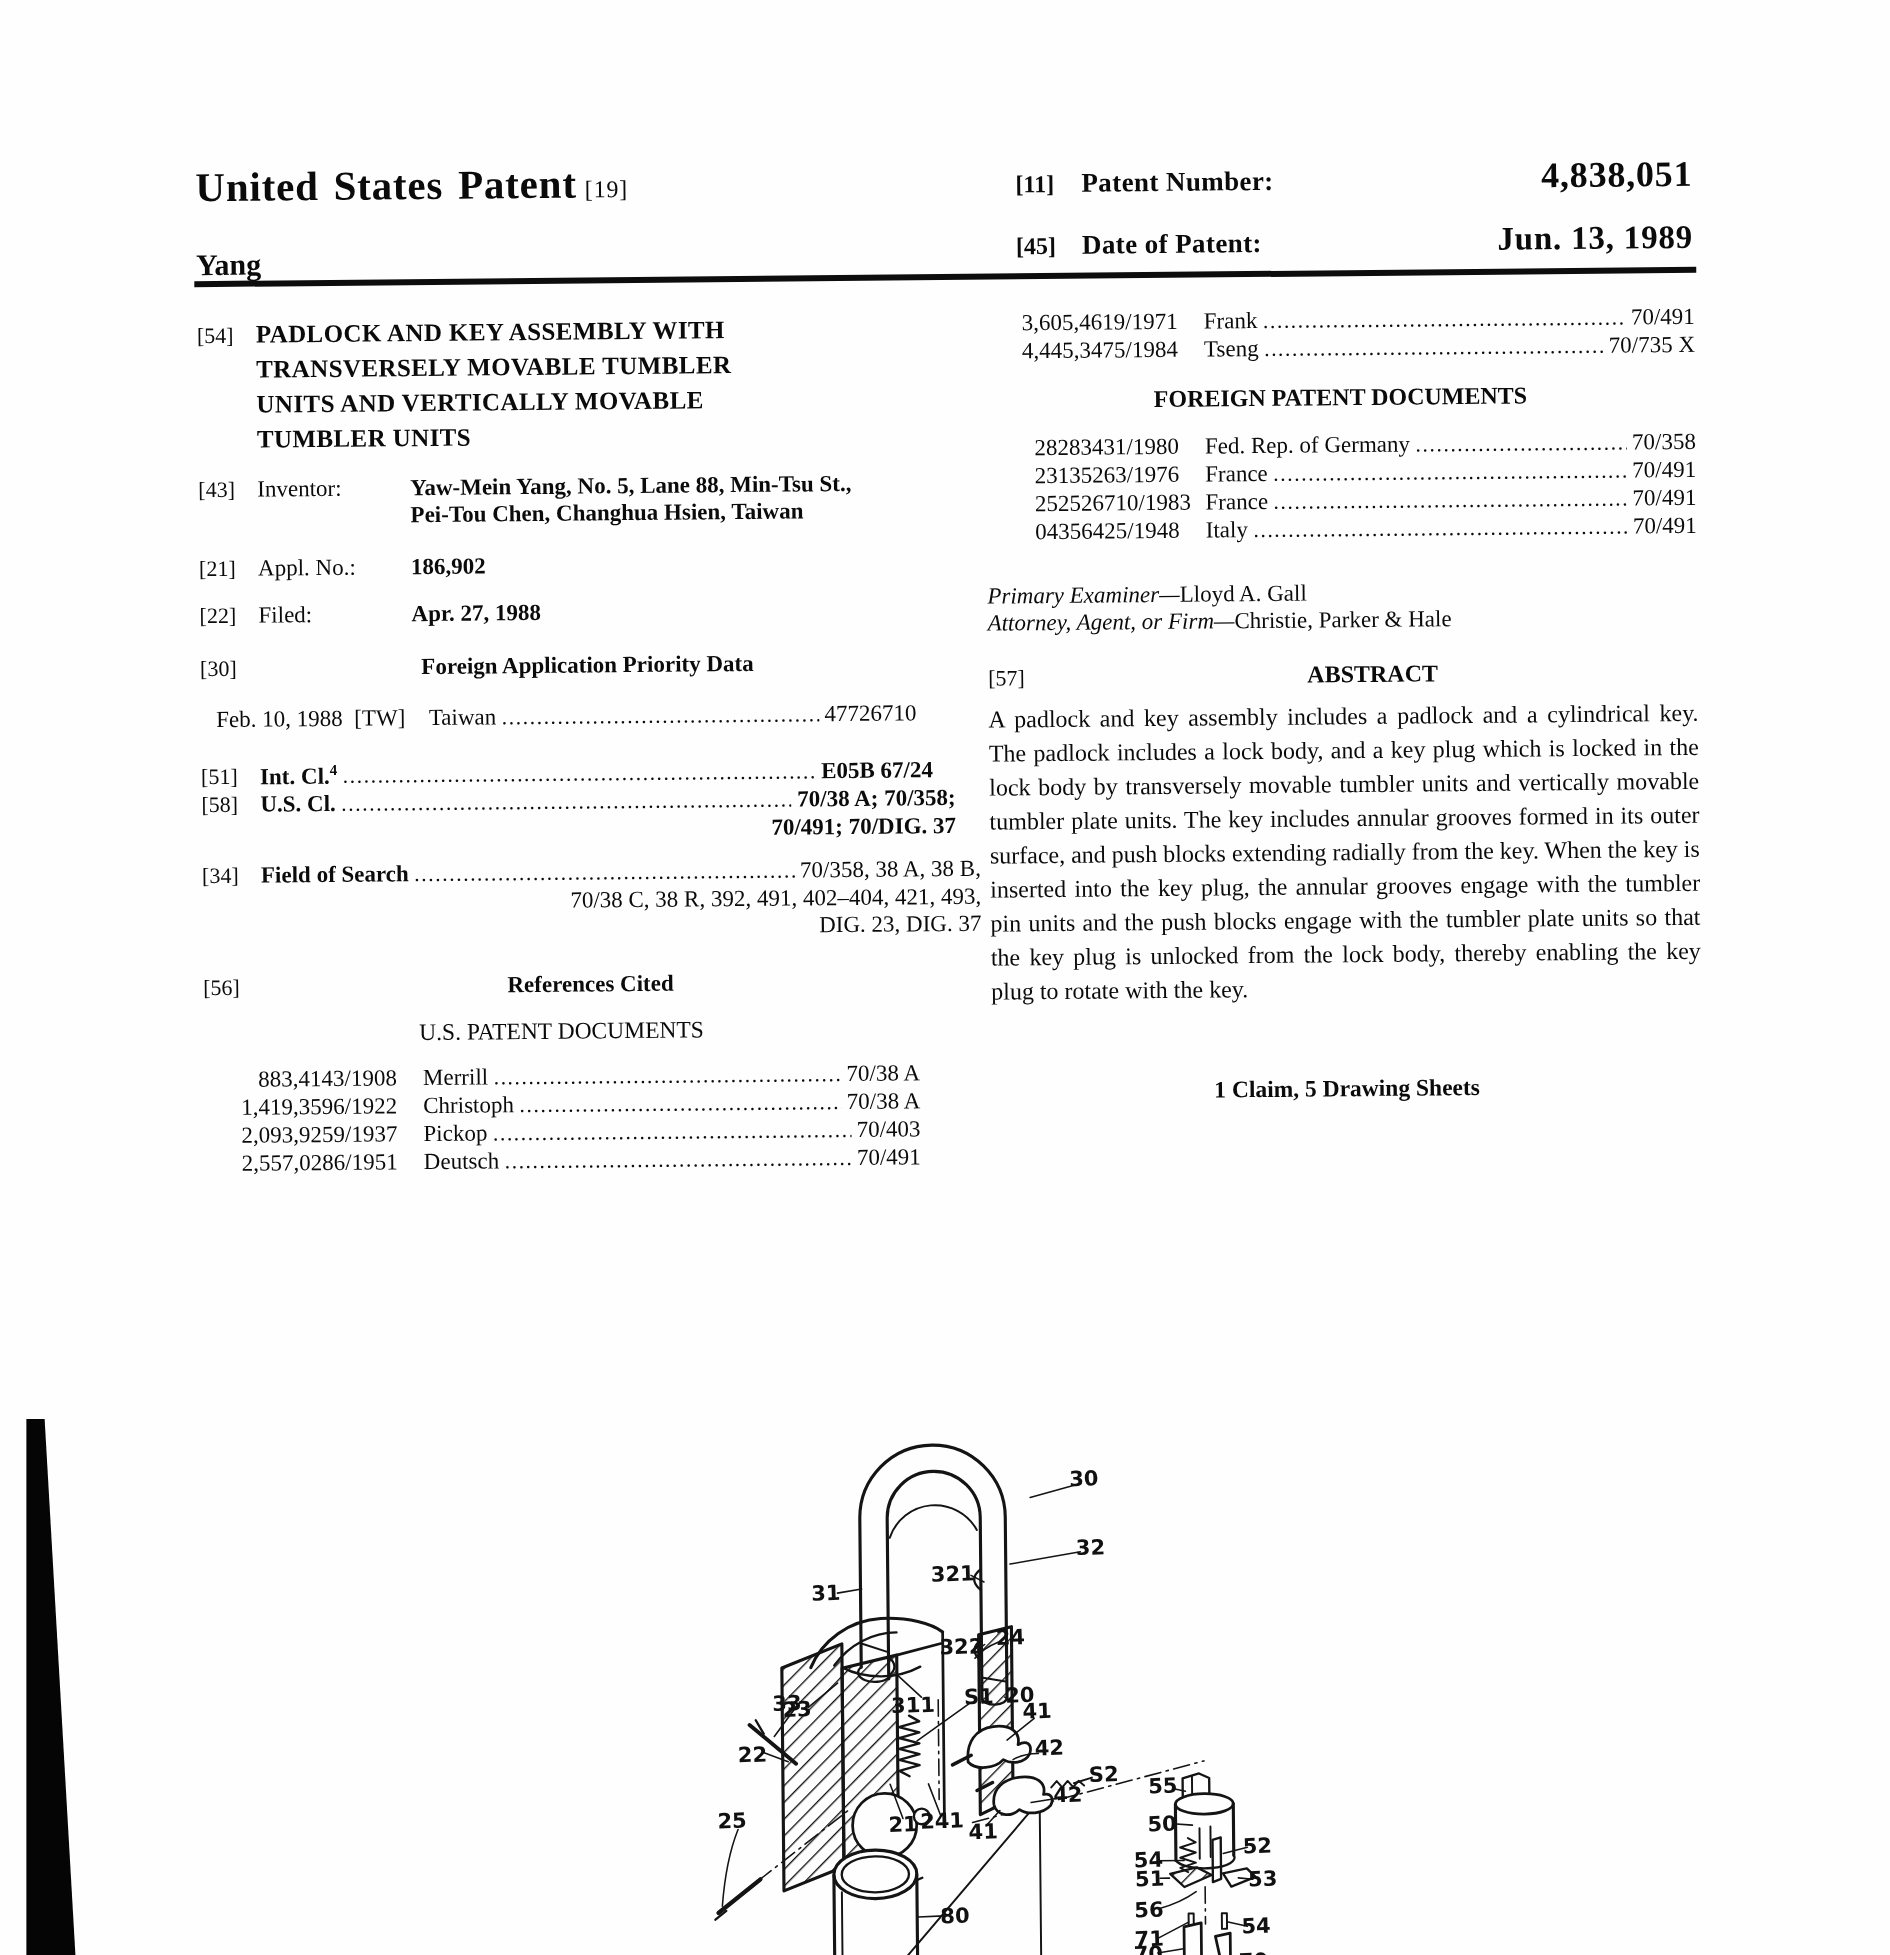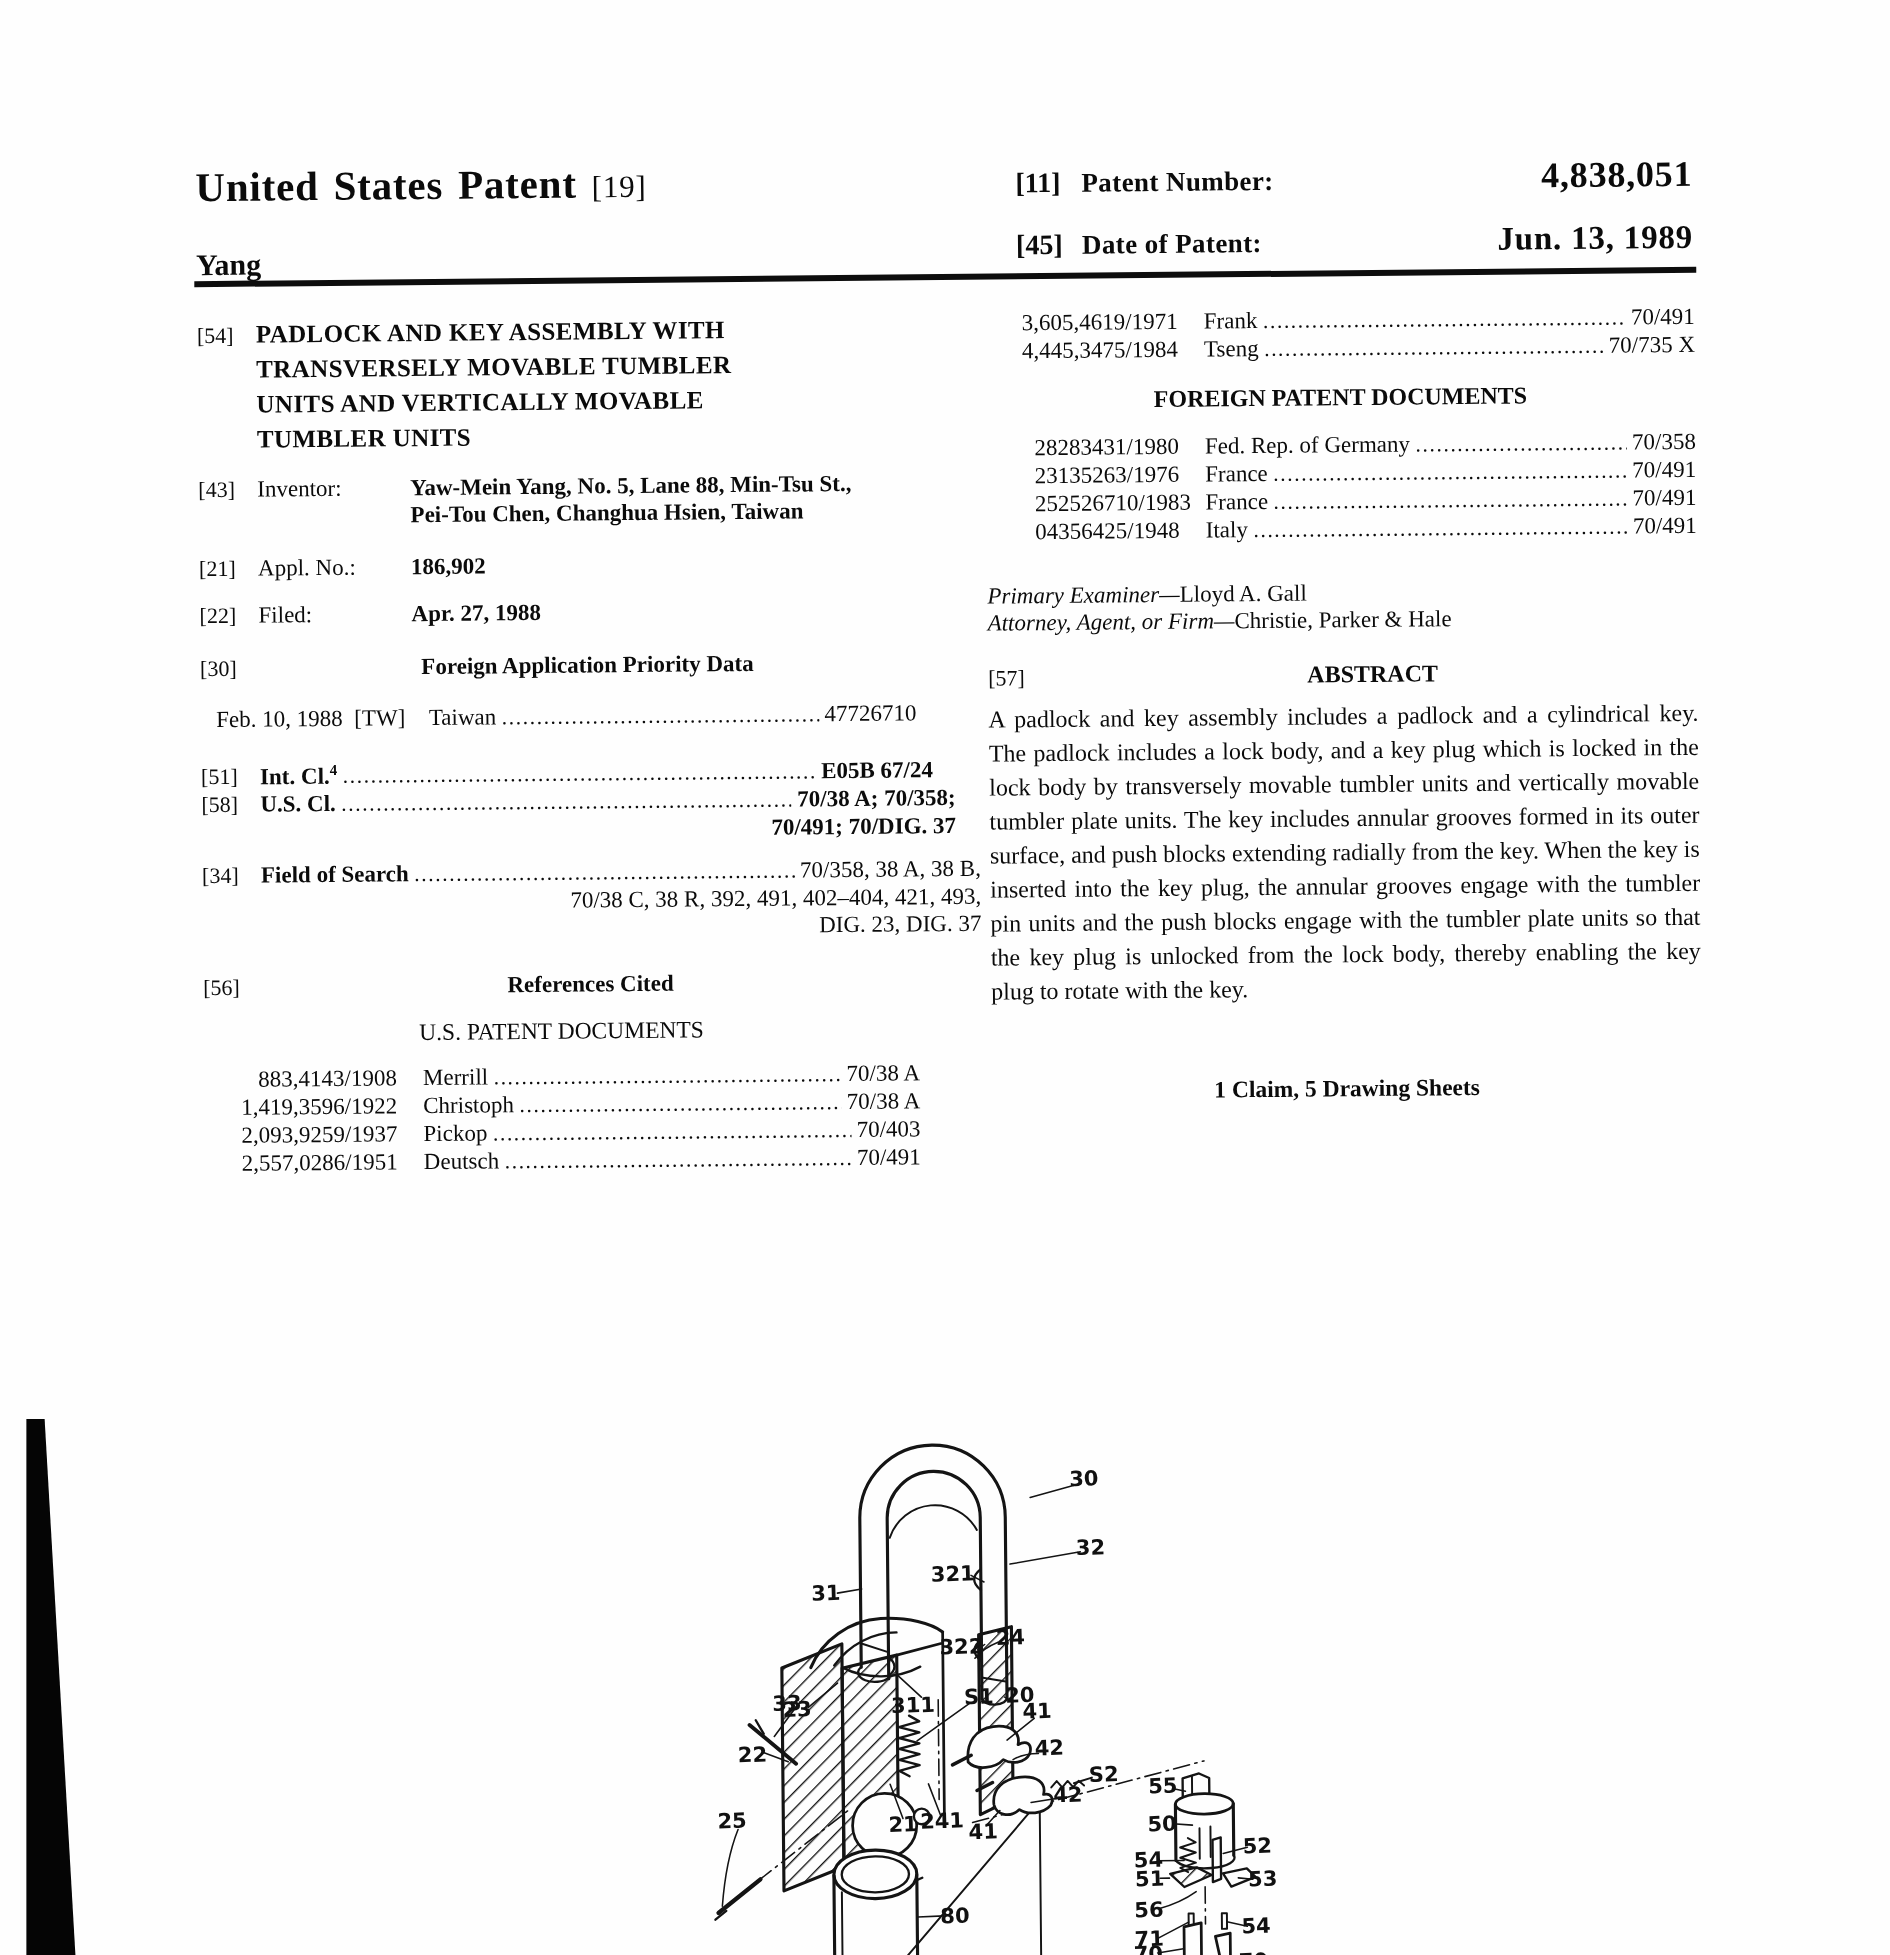--- a/index.html
+++ b/index.html
@@ -1,25 +1,25 @@
 <!DOCTYPE html>
 <html style="font-size:6.3px"><head>
 <meta charset="utf-8">
 <style>
   html,body{margin:0;padding:0;background:#777;}
   #page{position:relative;width:1890px;height:2777px;background:#fefefe;overflow:hidden;
         font-family:"Liberation Serif",serif;color:#0b0b0b;}
   #skew{position:absolute;left:0;top:0;width:1890px;height:2777px;transform:rotate(-0.55deg);transform-origin:945px 352px;}
   
   .h-title{position:absolute;left:197px;top:156px;font-size:41px;font-weight:bold;letter-spacing:0.8px;word-spacing:3.9px;white-space:nowrap;}
-  .h-code{font-size:31px;font-weight:normal;margin-left:15px;letter-spacing:0.8px;}
+  .h-code{font-size:24px;font-weight:normal;margin-left:8px;letter-spacing:0.8px;}
   .h-inventor{position:absolute;left:197px;top:241px;font-size:30px;font-weight:bold;}
   .h-right{position:absolute;left:1017px;top:160px;width:677px;}
   .h-row{display:flex;align-items:baseline;font-weight:bold;}
-  .h-row .bk{font-size:28px;width:66px;}
+  .h-row .bk{font-size:24px;width:66px;}
   .h-row .lbl{font-size:27px;letter-spacing:0.4px;}
   .h-row .val{margin-left:auto;font-size:36px;letter-spacing:0.8px;}
   .h-row.r2{margin-top:24px;}
   .h-row.r2 .val{font-size:33px;}
   .hrule{position:absolute;left:195px;top:274px;width:1502px;height:5.5px;background:#0d0d0d;}
   
   .col{position:absolute;font-size:23px;line-height:27px;}
   #lcol{left:197px;top:310px;width:716px;}
   #rcol{left:985px;top:310px;width:710px;}
   .sec{display:flex;align-items:baseline;}

